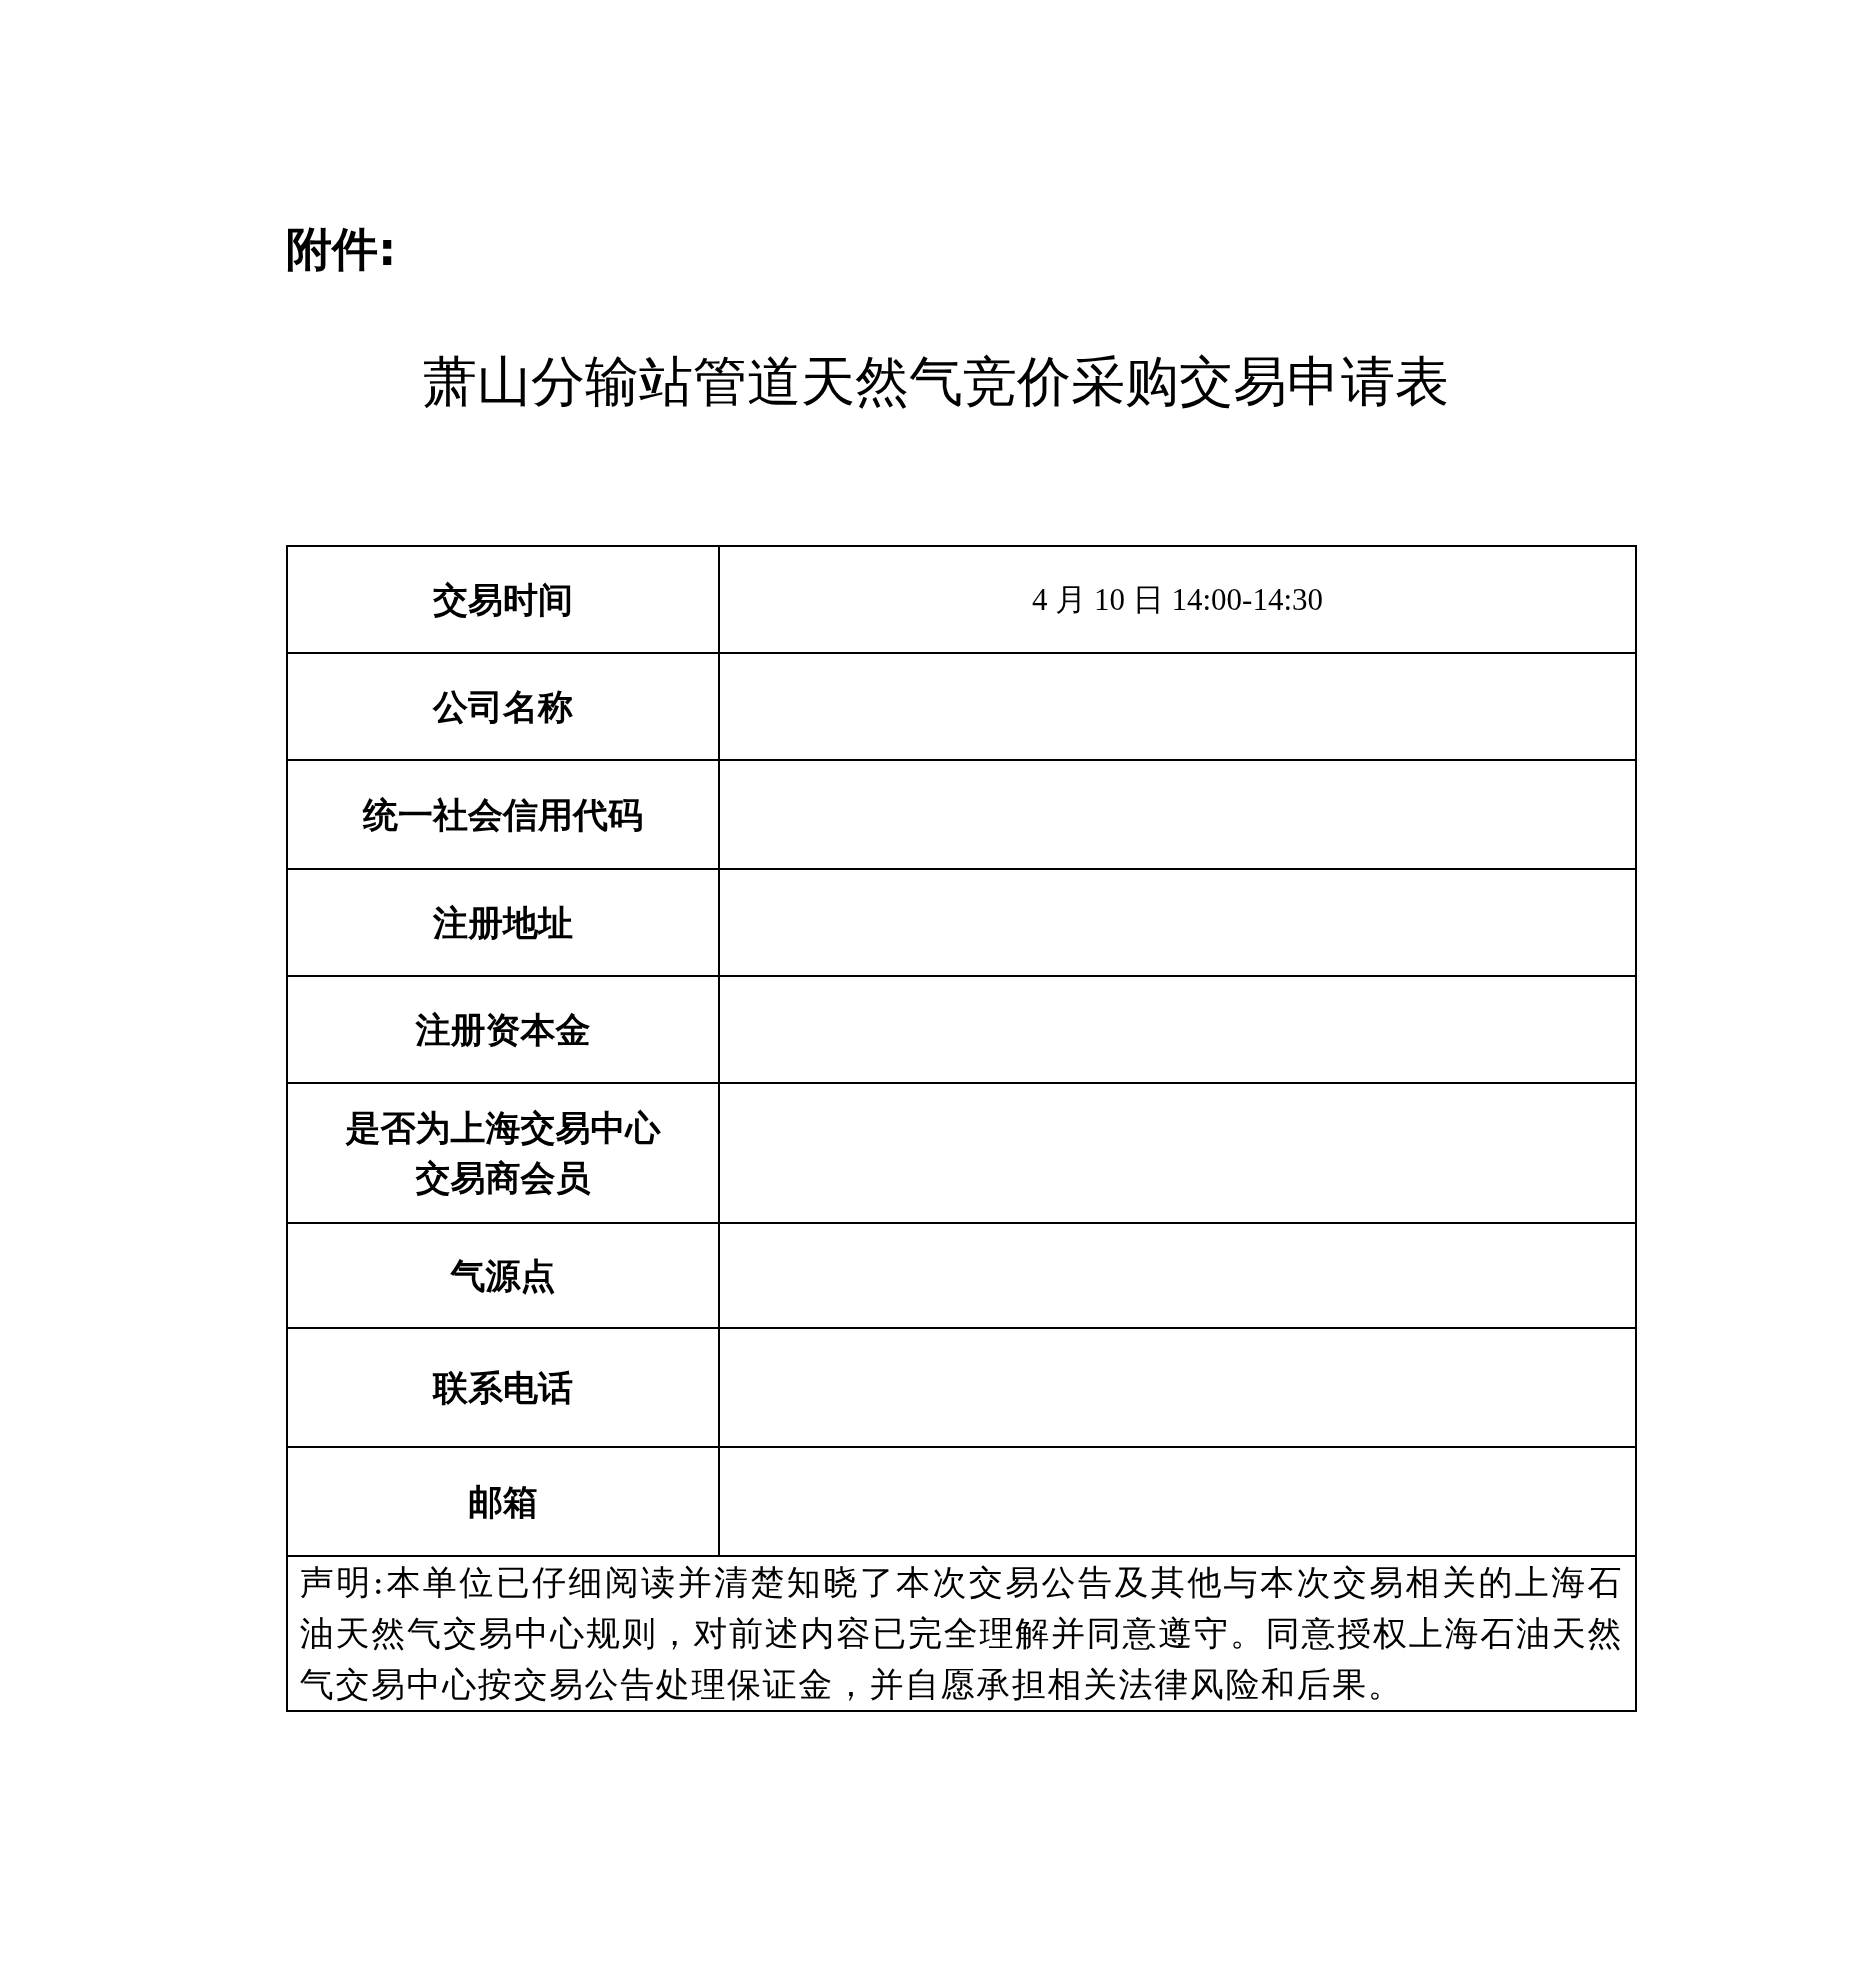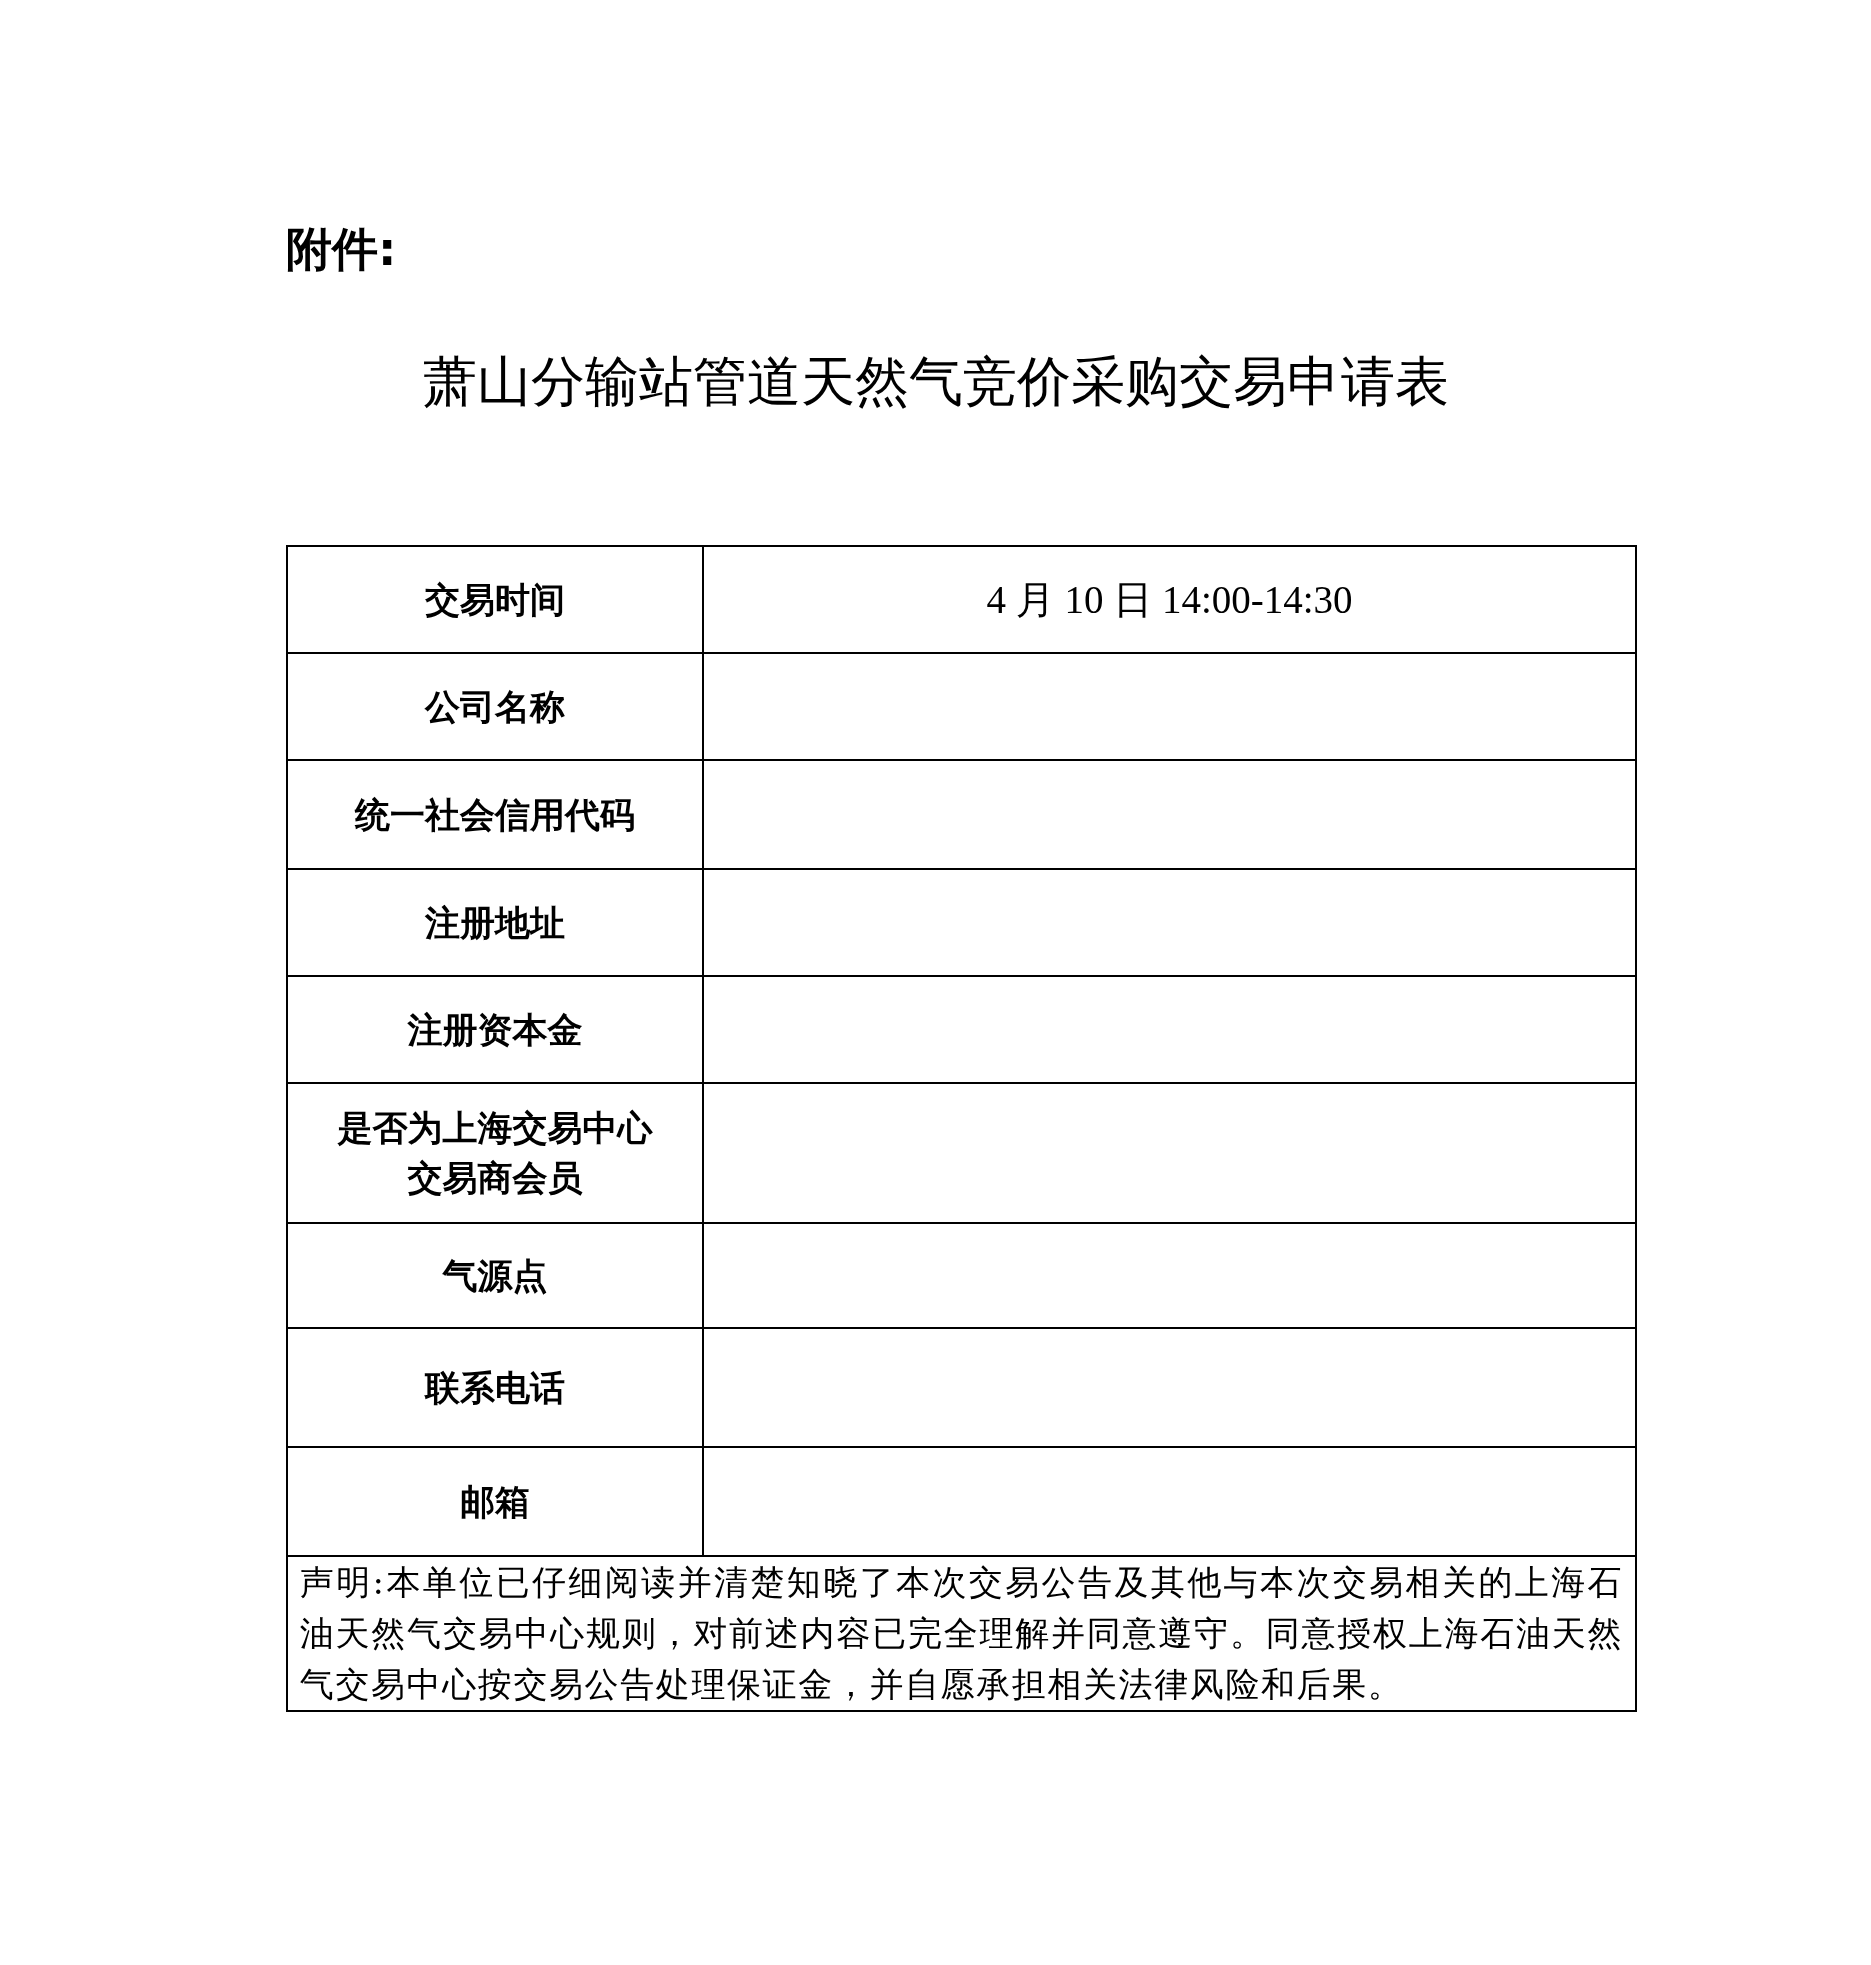--- a/index.html
+++ b/index.html
@@ -1,23 +1,23 @@
 <!DOCTYPE html>
 <html style="font-size:6.3px"><head>
 <meta charset="utf-8">
 <style>
   html, body { margin:0; padding:0; background:#ffffff; }
   body { width:1872px; height:2647px; position:relative; overflow:hidden; color:#000; font-family:"DejaVu Serif", "Liberation Serif", serif; }
   .abs { position:absolute; }
   #attach { left:286px; top:220px; font-family:"DejaVu Sans", sans-serif; font-weight:bold; font-size:46px; line-height:59px; }
   #title { left:0; width:1872px; top:346px; text-align:center; font-family:"DejaVu Sans", sans-serif; font-size:54px; line-height:71px; box-sizing:border-box; }
   #form-table { left:286px; top:545px; width:1351px; border-collapse:collapse; table-layout:fixed; }
-  #form-table td { border:2.8px solid #000; padding:8px; vertical-align:middle; }
+  #form-table td { border:2.8px solid #000; padding:16px; vertical-align:middle; }
   #form-table td.label { width:398px; text-align:center; font-family:"DejaVu Serif", serif; font-weight:bold; font-size:35px; line-height:50px; }
-  #form-table td.value { text-align:center; font-family:"Liberation Serif", serif; font-size:39px; }
+  #form-table td.value { text-align:center; font-family:"Liberation Serif", serif; font-size:31px; }
   #form-table td.decl { font-family:"DejaVu Serif", serif; font-size:34px; line-height:51px; padding:0 11.8px; letter-spacing:1.6px; text-align:justify;margin-left:13px; }
 </style>
 </head>
 <body>
 
 <div id="attach" class="abs">附件:</div>
 <div id="title" class="abs">萧山分输站管道天然气竞价采购交易申请表</div>
 
 <table id="form-table" class="abs">
   <tbody>

